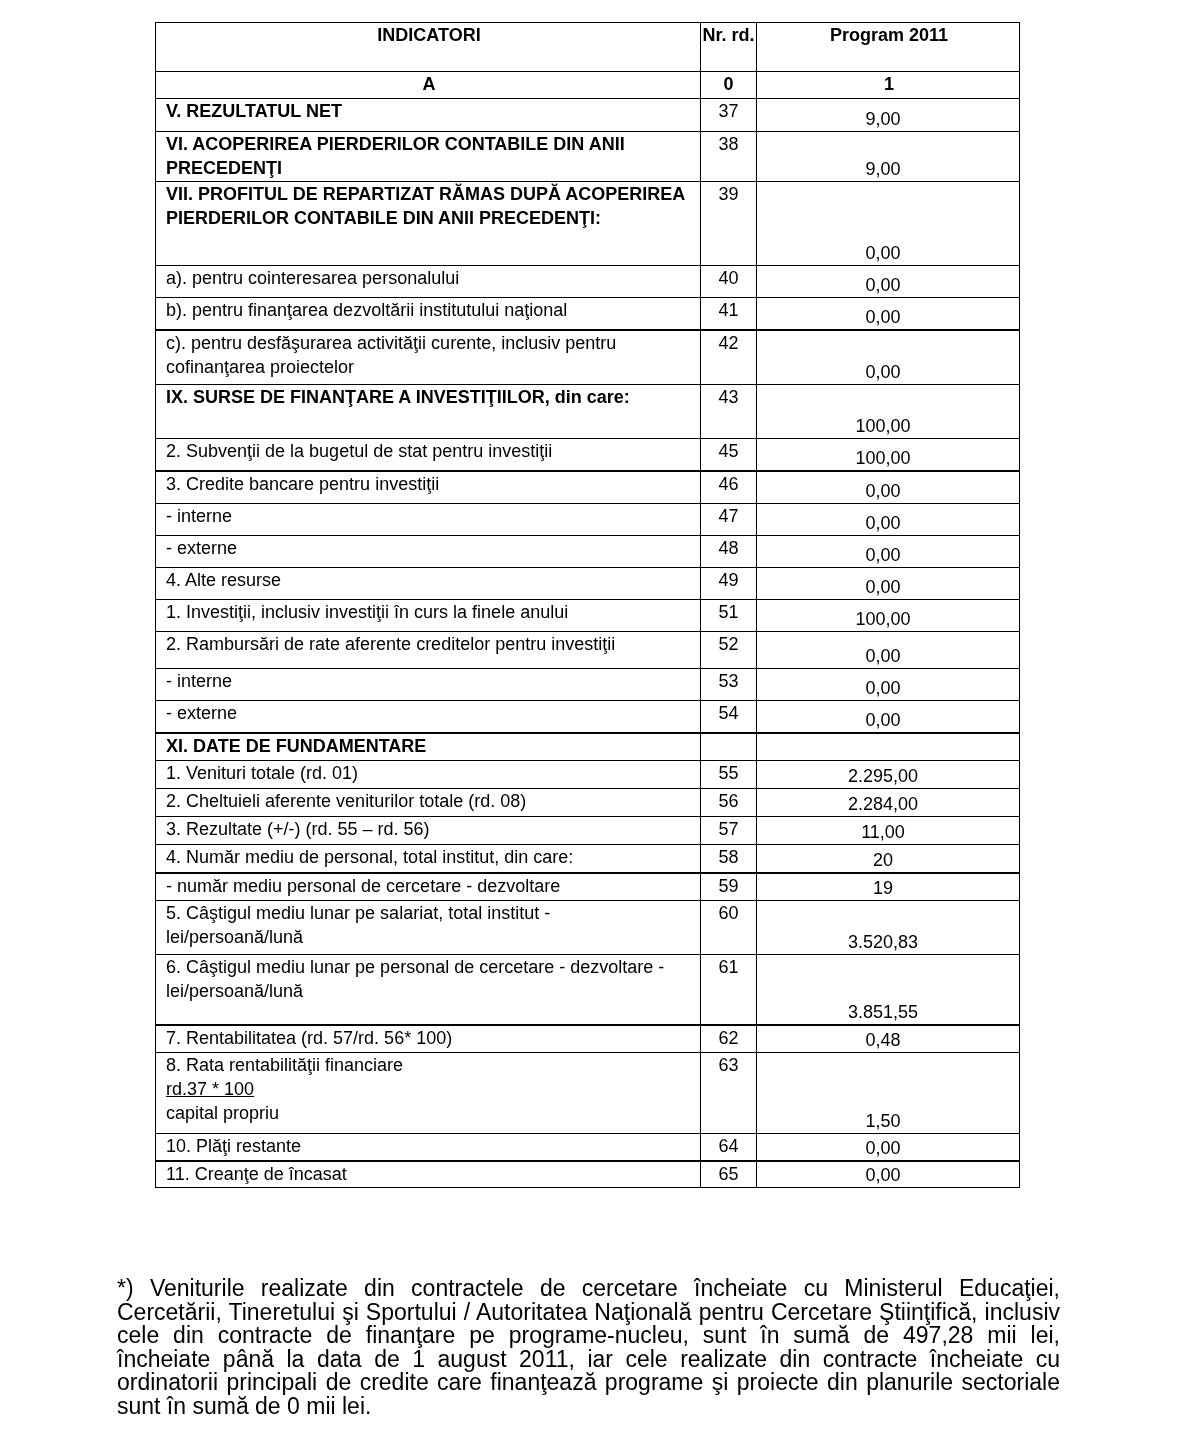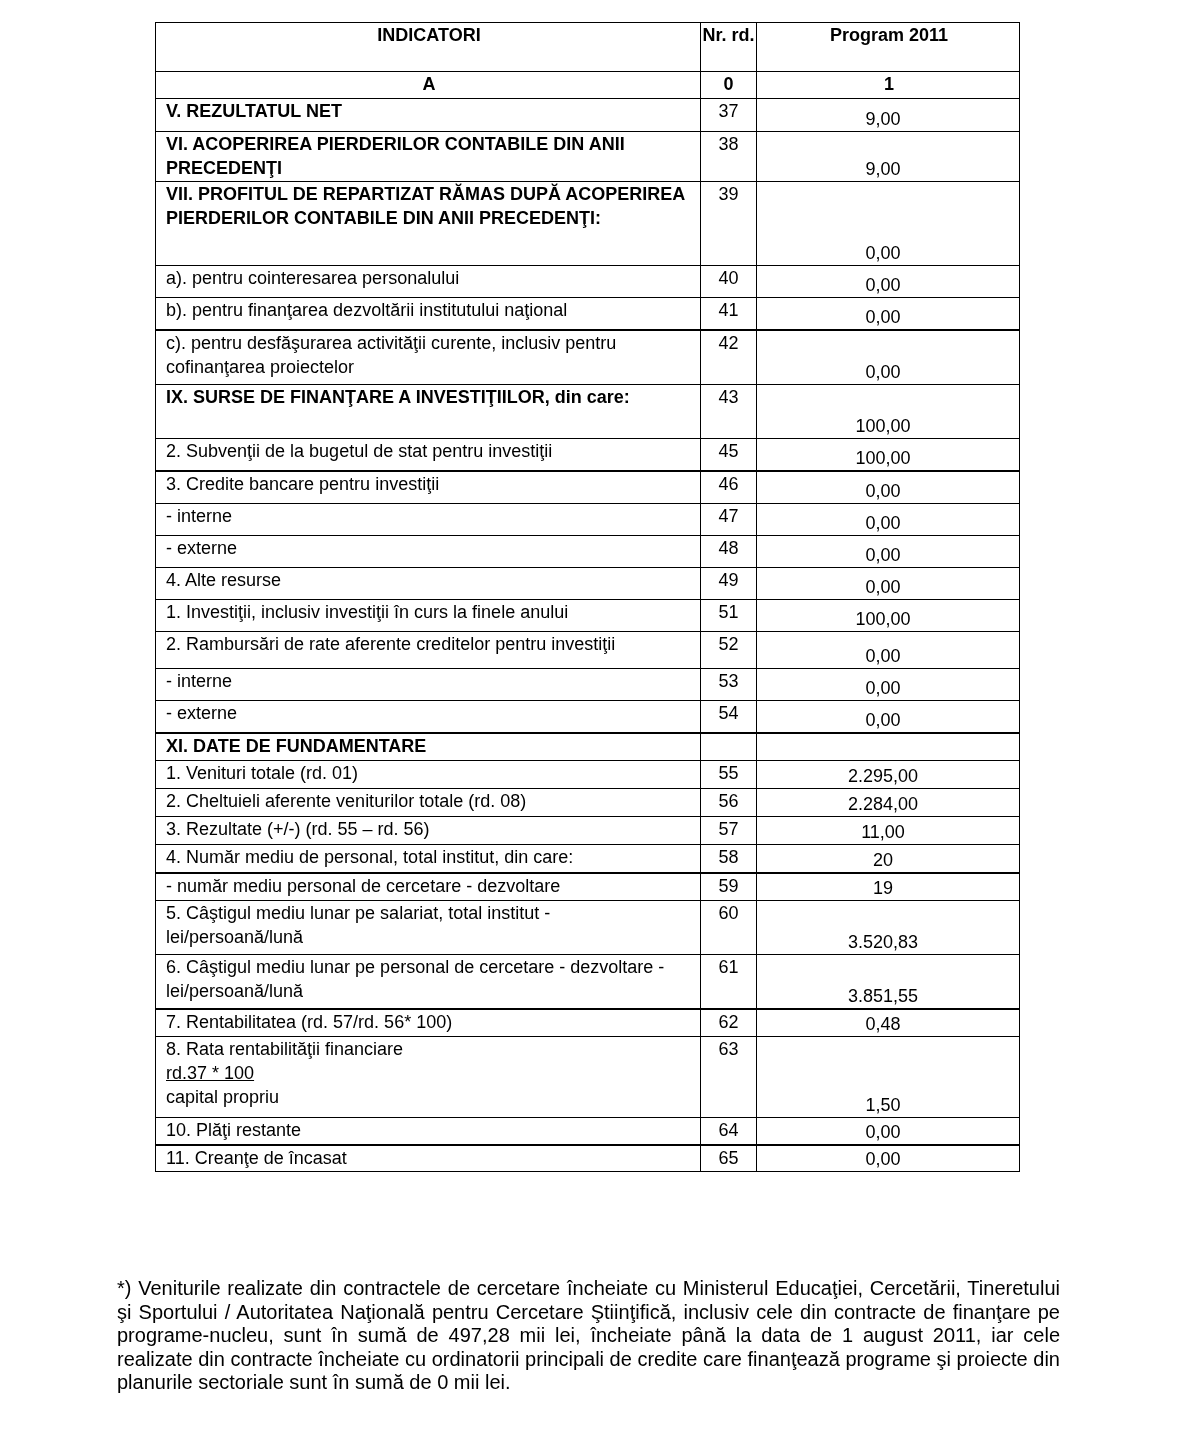--- a/index.html
+++ b/index.html
@@ -16,21 +16,21 @@
     border: 1px solid #000; padding: 0 8px 0 10px; vertical-align: top;
   }
   .tbl td.nr { text-align: center; padding: 0; }
   .tbl td.val { text-align: center; vertical-align: bottom; padding: 0 10px 0 0; }
   .tbl td.hdr { text-align: center; font-weight: bold; }
   .tbl td.b { font-weight: bold; }
   .tbl tr.thick td { border-bottom: 2px solid #000; }
   .tbl .u { text-decoration: underline; }
   .note {
     position: absolute; left: 117px; top: 1277px; width: 943px;
-    font-size: 20px; line-height: 23.5px; text-align: justify;
+    font-size: 23px; line-height: 23.5px; text-align: justify;
   }
 </style>
 </head>
 <body>
 
 <table class="tbl">
   <colgroup>
     <col style="width:545px">
     <col style="width:56px">
     <col style="width:263px">
@@ -155,21 +155,21 @@
   <tr style="height:28px">
     <td>- număr mediu personal de cercetare - dezvoltare</td>
     <td class="nr">59</td>
     <td class="val">19</td>
   </tr>
   <tr style="height:54px">
     <td>5. Câştigul mediu lunar pe salariat, total institut - lei/persoană/lună</td>
     <td class="nr">60</td>
     <td class="val">3.520,83</td>
   </tr>
-  <tr class="thick" style="height:54px">
+  <tr class="thick" style="height:70px">
     <td>6. Câştigul mediu lunar pe personal de cercetare - dezvoltare - lei/persoană/lună</td>
     <td class="nr">61</td>
     <td class="val">3.851,55</td>
   </tr>
   <tr style="height:28px">
     <td>7. Rentabilitatea (rd. 57/rd. 56* 100)</td>
     <td class="nr">62</td>
     <td class="val">0,48</td>
   </tr>
   <tr style="height:81px">

